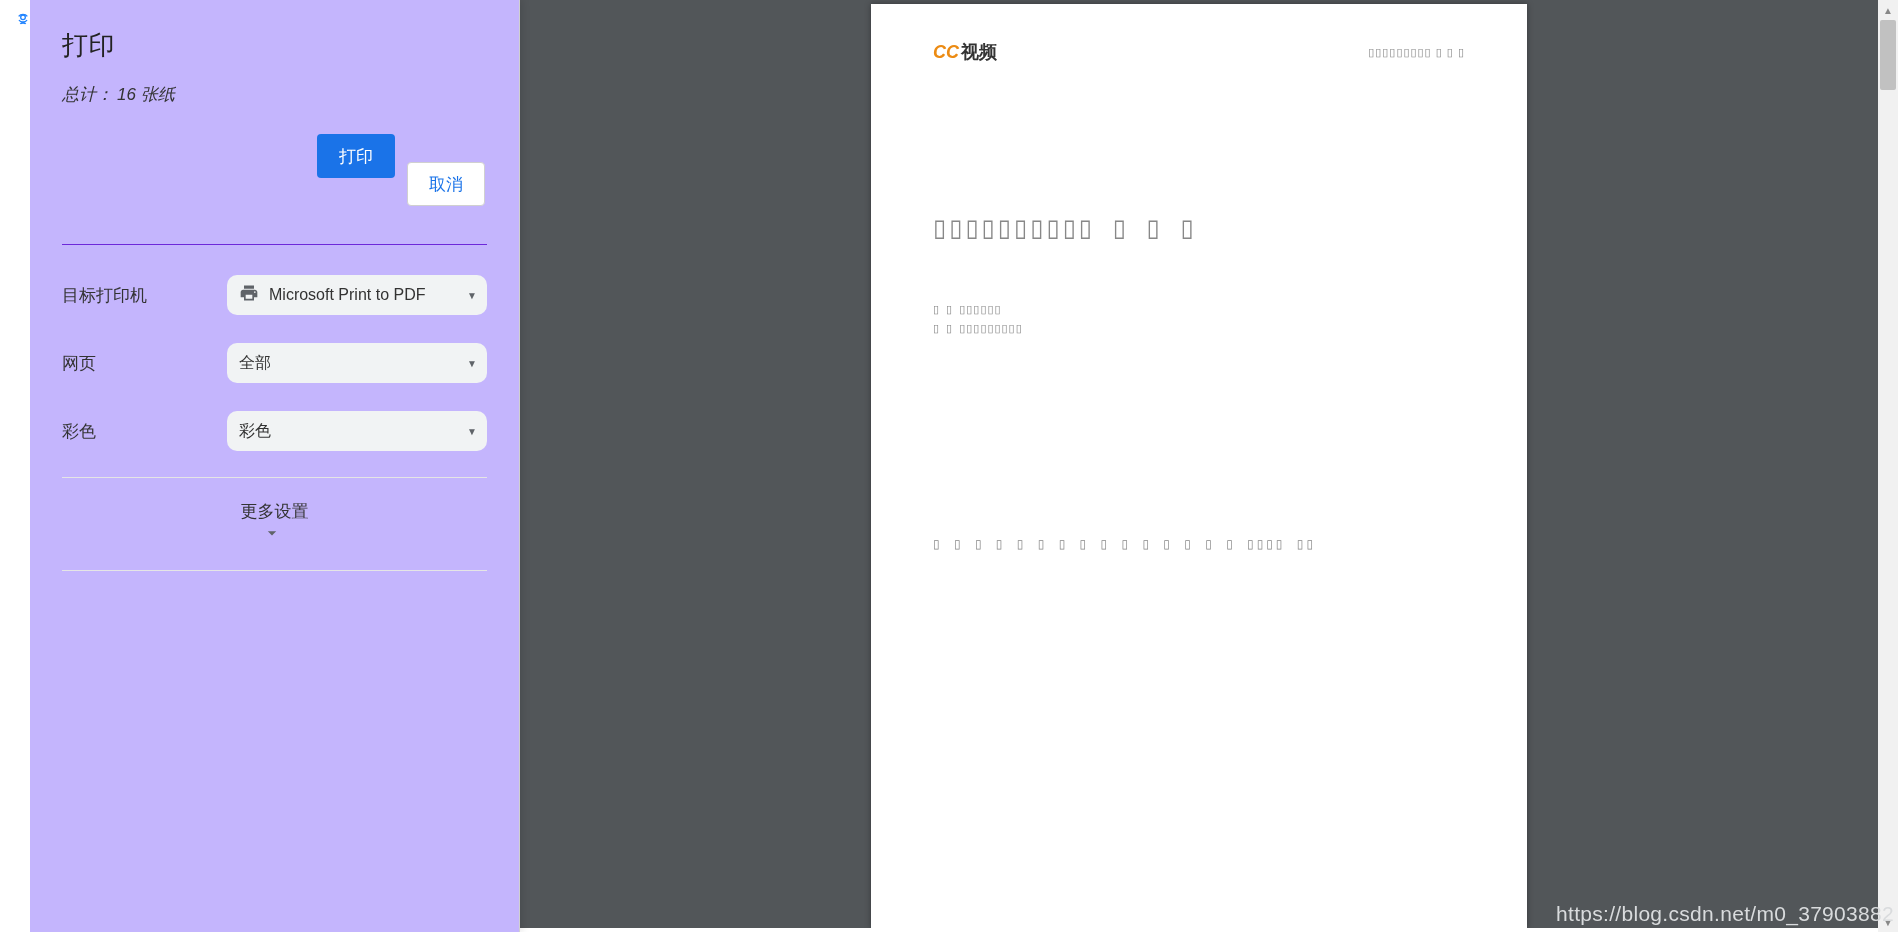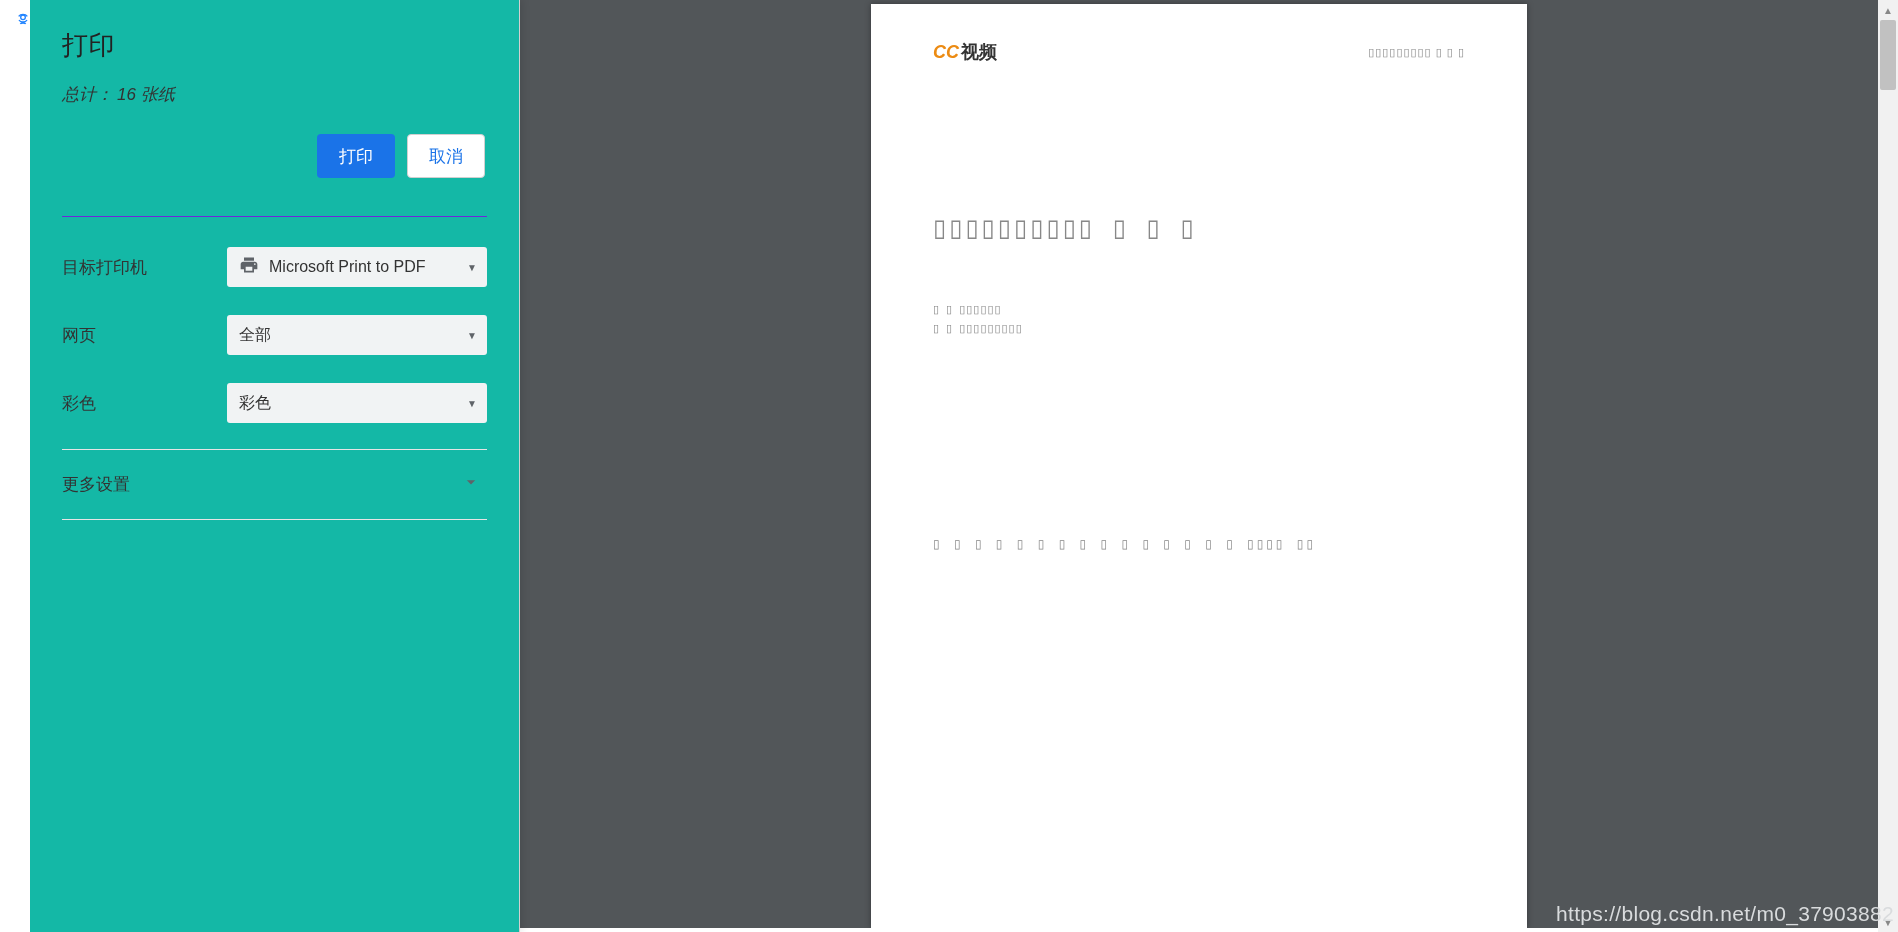--- a/index.html
+++ b/index.html
@@ -37,21 +37,21 @@
       background: #000;
       z-index: 1;
     }
     
     .sidebar {
       position: absolute;
       left: 30px;
       top: 0;
       width: 490px;
       height: 100%;
-      background: #14b8a6;
+      background: #c4b5fd;
       z-index: 5;
       border-right: 1px solid #d0d0d0;
       box-shadow: 2px 0 8px rgba(0,0,0,0.12);
     }
     .sidebar-inner {
       padding: 28px 32px 0 32px;
     }
     .print-title {
       font-size: 26px;
       color: #222;
@@ -89,40 +89,41 @@
       padding: 0 18px;
     }
     .btn-primary {
       background: #1a73e8;
       color: #fff;
     }
     .btn-secondary {
       background: #fff;
       border: 1px solid #d0d0d0;
       color: #1a73e8;
+      margin-top: 28px;
     }
     .settings {
       border-top: 1px solid #6d28d9;
       padding-top: 16px;
     }
     .setting-row {
       display: flex;
       align-items: center;
       padding: 14px 0;
     }
     .setting-label {
       width: 165px;
       font-size: 17px;
       color: #333;
     }
     .dropdown {
       flex: 1;
       height: 40px;
       background: #f1f3f4;
-      border-radius: 3px;
+      border-radius: 10px;
       display: flex;
       align-items: center;
       padding: 0 10px 0 12px;
       color: #333;
       font-size: 16px;
       cursor: pointer;
       position: relative;
     }
     .dropdown .drp-icon {
       margin-right: 10px;
@@ -143,20 +144,21 @@
       border-top: 1px solid #e5e5e5;
       border-bottom: 1px solid #e5e5e5;
       padding: 22px 0;
       margin-top: 12px;
       display: flex;
       align-items: center;
       justify-content: space-between;
       cursor: pointer;
       font-size: 17px;
       color: #333;
+      flex-direction: column;
     }
     .more-section .chev {
       color: #5f6368;
       margin-right: 6px;
     }
     .sys-print {
       padding: 22px 0;
       font-size: 16px;
       color: #333;
       display: flex;

